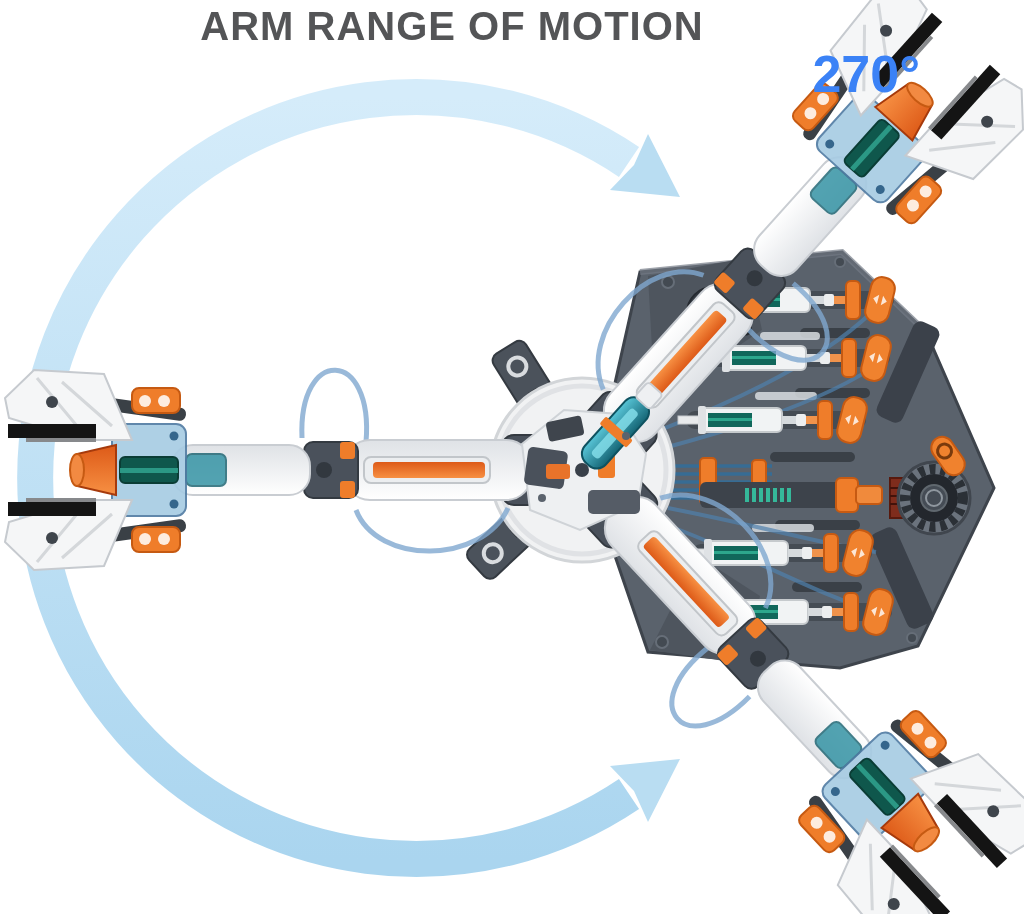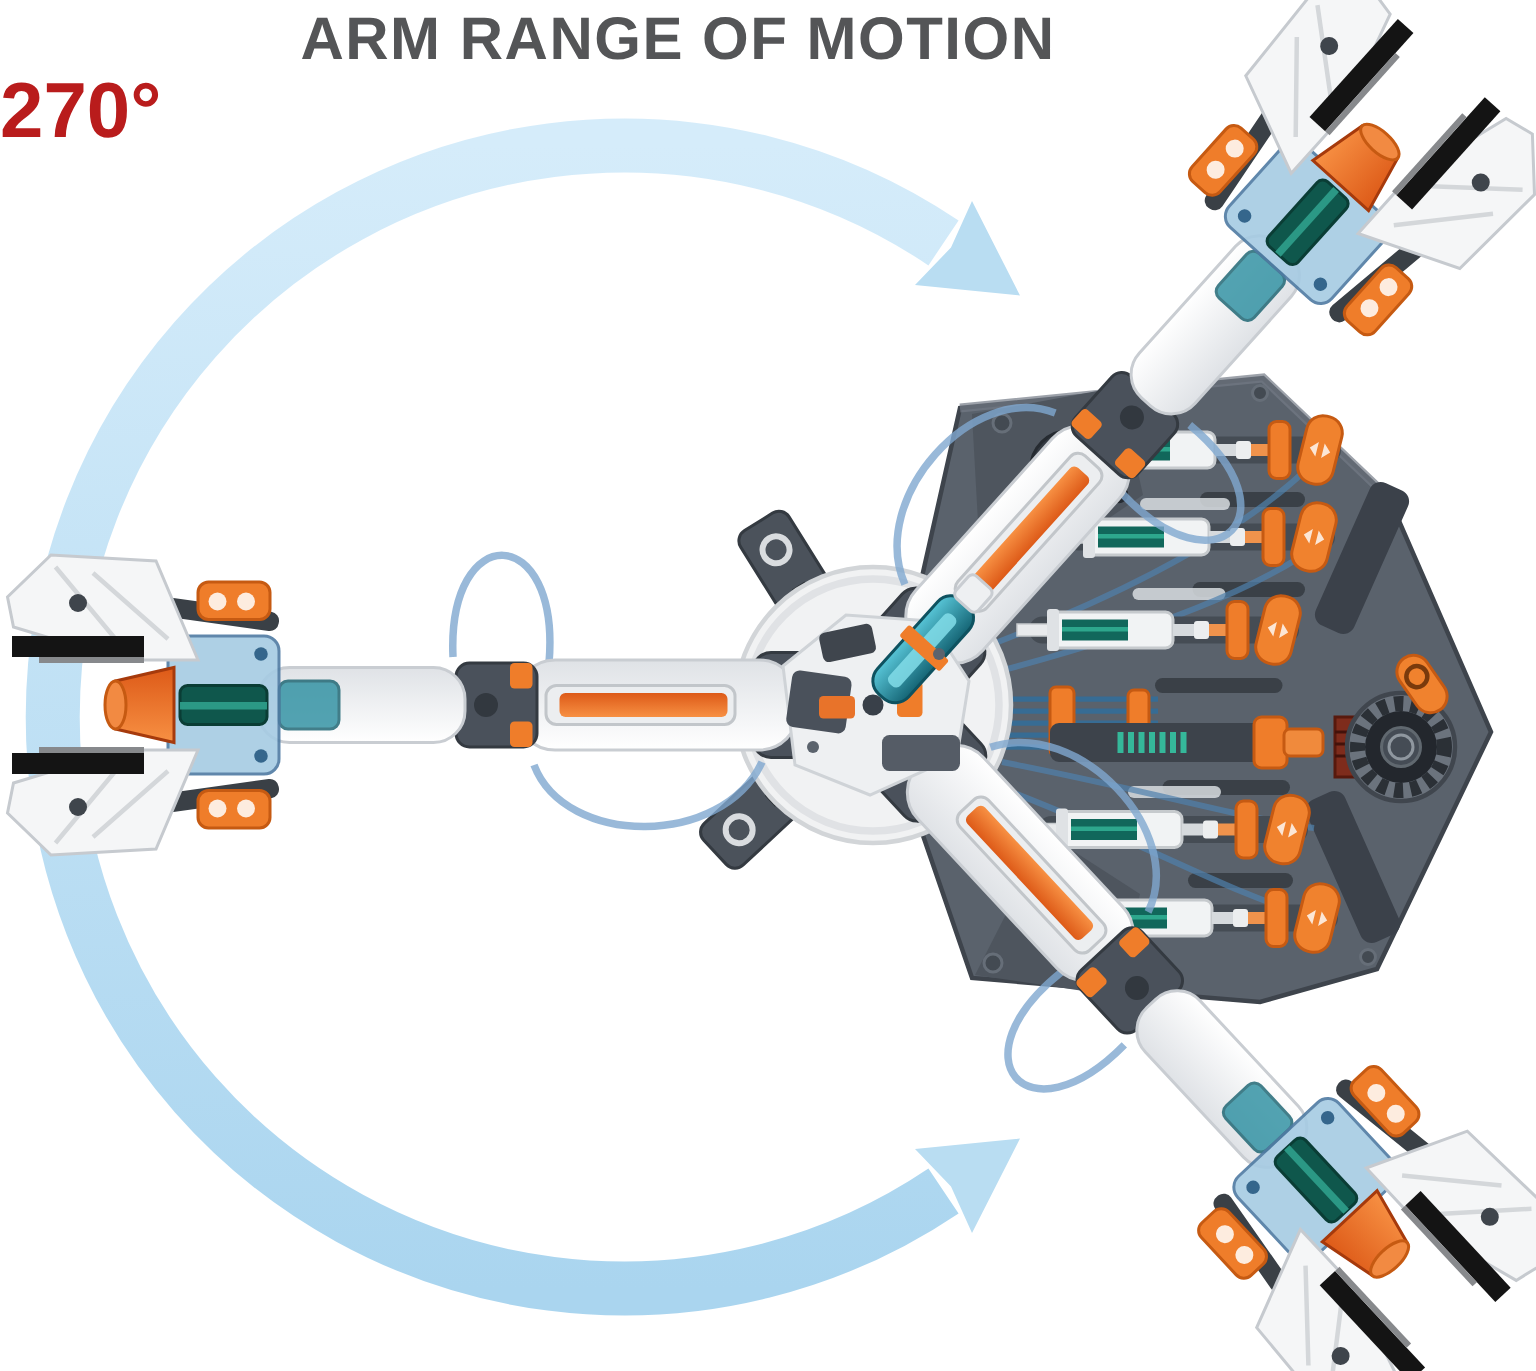--- a/index.html
+++ b/index.html
@@ -1,21 +1,21 @@
 <!DOCTYPE html>
 <html><head>
 <meta charset="utf-8">
 <style>
   html,body{margin:0;padding:0;background:#fff;}
   #stage{position:relative;width:1024px;height:914px;overflow:hidden;
          font-family:"Liberation Sans","DejaVu Sans",sans-serif;background:#ffffff;}
   .figure-title{position:absolute;top:4px;left:0;width:904px;text-align:center;
          font-size:40px;font-weight:bold;color:#545557;letter-spacing:1px;}
-  .angle-label{position:absolute;top:44px;left:0;width:920px;text-align:left;
-         font-size:52px;font-weight:bold;color:#b91c1c;}
+  .angle-label{position:absolute;top:44px;left:0;width:920px;text-align:right;
+         font-size:52px;font-weight:bold;color:#3b82f6;}
   svg{position:absolute;left:0;top:0;}
 </style>
 </head>
 <body>
 
 <div id="stage">
 
   <svg width="1024" height="914" viewBox="0 0 1024 914">
     <defs>
       <linearGradient id="arcGrad" x1="0" y1="0" x2="0" y2="1">

